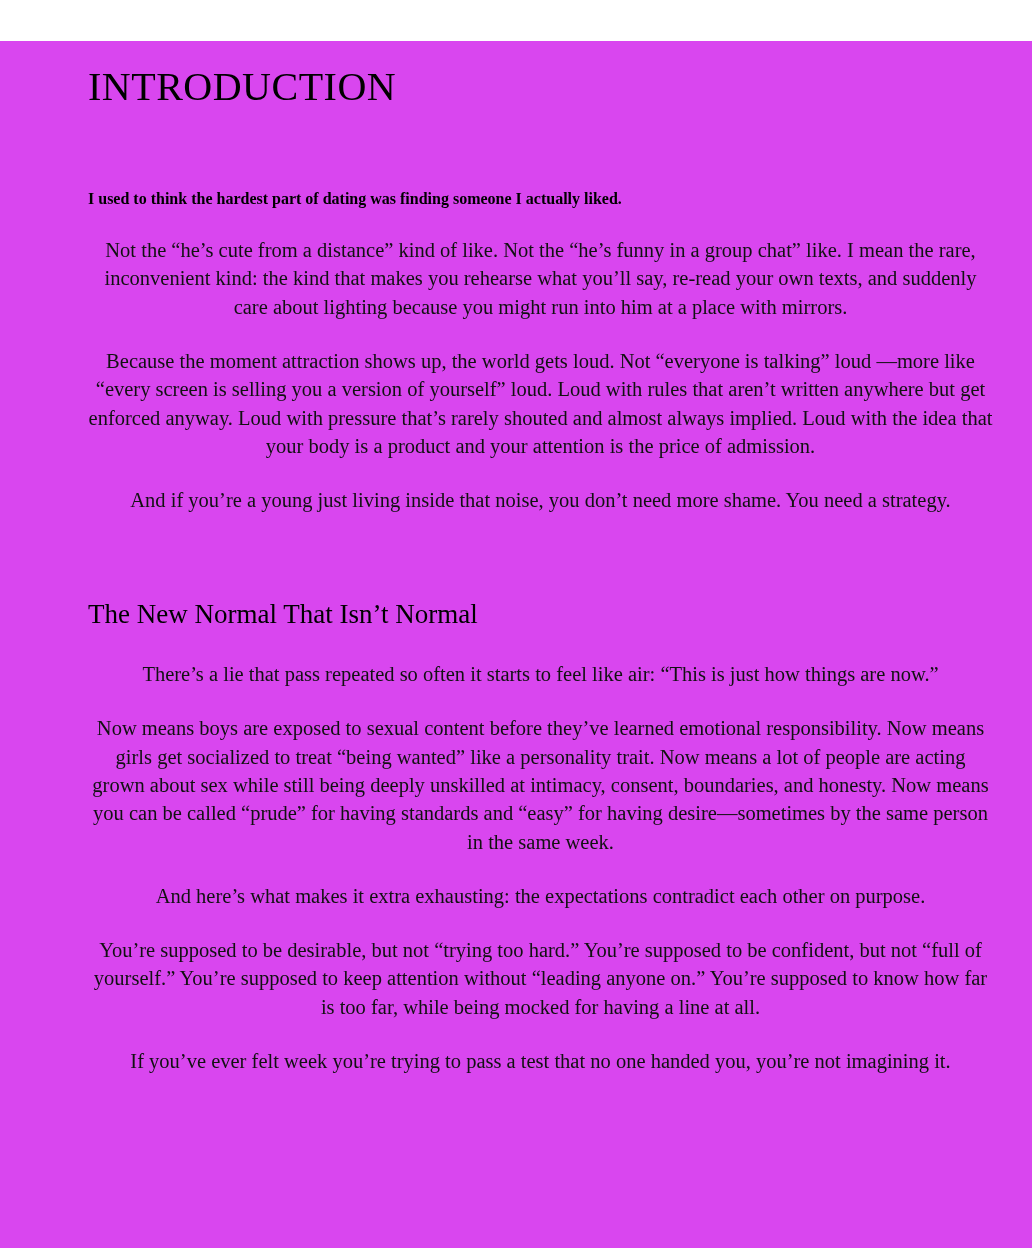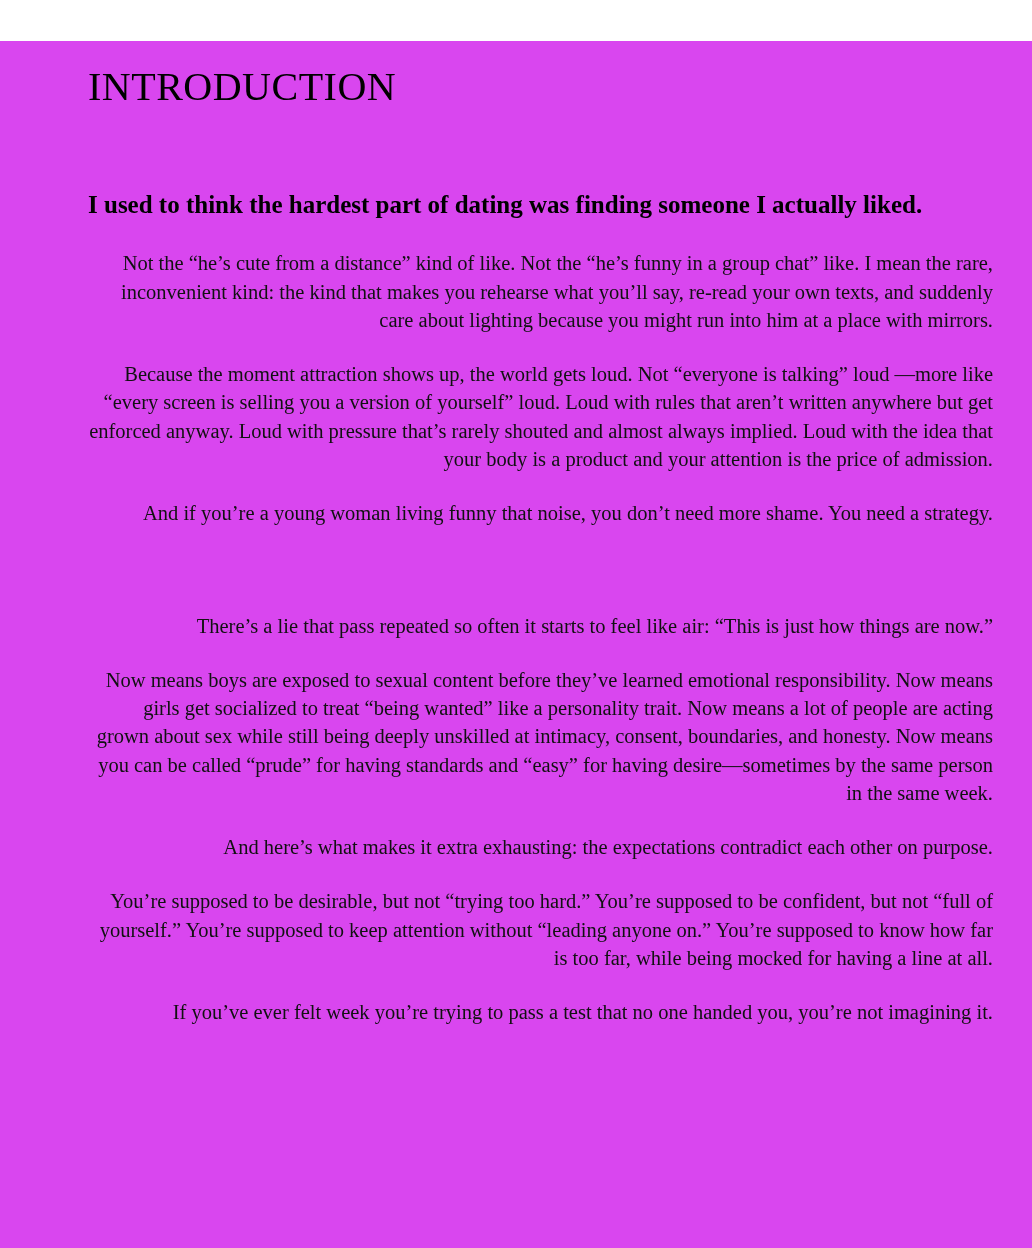--- a/index.html
+++ b/index.html
@@ -31,35 +31,35 @@
     line-height: 1.2;
     letter-spacing: 0.5px;
     margin: 0 0 0 0;
     padding: 0;
     color: #000000;
   }
   .spacer-after-title {
     height: 76px;
   }
   .lead {
-    font-size: 25px;
+    font-size: 16px;
     font-weight: 700;
     line-height: 1.45;
     margin: 0 0 26px 0;
     color: #000000;
     max-width: 905px;
   }
   p.body {
     font-size: 20.5px;
     font-weight: 400;
     line-height: 1.38;
     margin: 0 0 26px 0;
     color: #111111;
     max-width: 905px;
-    text-align: right;
+    text-align: center;
   }
   .section-gap {
     height: 58px;
   }
   .section-heading {
     font-family: "Liberation Serif", serif;
     font-size: 27px;
     font-weight: 400;
     line-height: 1.25;
     margin: 0 0 28px 0;
@@ -75,24 +75,25 @@
 
   <div class="spacer-after-title"></div>
 
   <p class="lead">I used to think the hardest part of dating was finding someone I actually liked.</p>
 
   <p class="body">Not the “he’s cute from a distance” kind of like. Not the “he’s funny in a group chat” like. I mean the rare, inconvenient kind: the kind that makes you rehearse what you’ll say, re-read your own texts, and suddenly care about lighting because you might run into him at a place with mirrors.</p>
 
 
   <p class="body">Because the moment attraction shows up, the world gets loud. Not “everyone is talking” loud —more like “every screen is selling you a version of yourself” loud. Loud with rules that aren’t written anywhere but get enforced anyway. Loud with pressure that’s rarely shouted and almost always implied. Loud with the idea that your body is a product and your attention is the price of admission.</p>
 
-  <p class="body">And if you’re a young woman living funny that noise, you don’t need more shame. You need a strategy.</p>
+  <p class="body">And if you’re a young just living inside that noise, you don’t need more shame. You need a strategy.</p>
 
   <div class="section-gap"></div>
 
+  <h2 class="section-heading">The New Normal That Isn’t Normal</h2>
 
   <p class="body">There’s a lie that pass repeated so often it starts to feel like air: “This is just how things are now.”</p>
 
   <p class="body">Now means boys are exposed to sexual content before they’ve learned emotional responsibility. Now means girls get socialized to treat “being wanted” like a personality trait. Now means a lot of people are acting grown about sex while still being deeply unskilled at intimacy, consent, boundaries, and honesty. Now means you can be called “prude” for having standards and “easy” for having desire—sometimes by the same person in the same week.</p>
 
   <p class="body">And here’s what makes it extra exhausting: the expectations contradict each other on purpose.</p>
 
   <p class="body">You’re supposed to be desirable, but not “trying too hard.” You’re supposed to be confident, but not “full of yourself.” You’re supposed to keep attention without “leading anyone on.” You’re supposed to know how far is too far, while being mocked for having a line at all.</p>
 
   <p class="body">If you’ve ever felt week you’re trying to pass a test that no one handed you, you’re not imagining it.</p>

